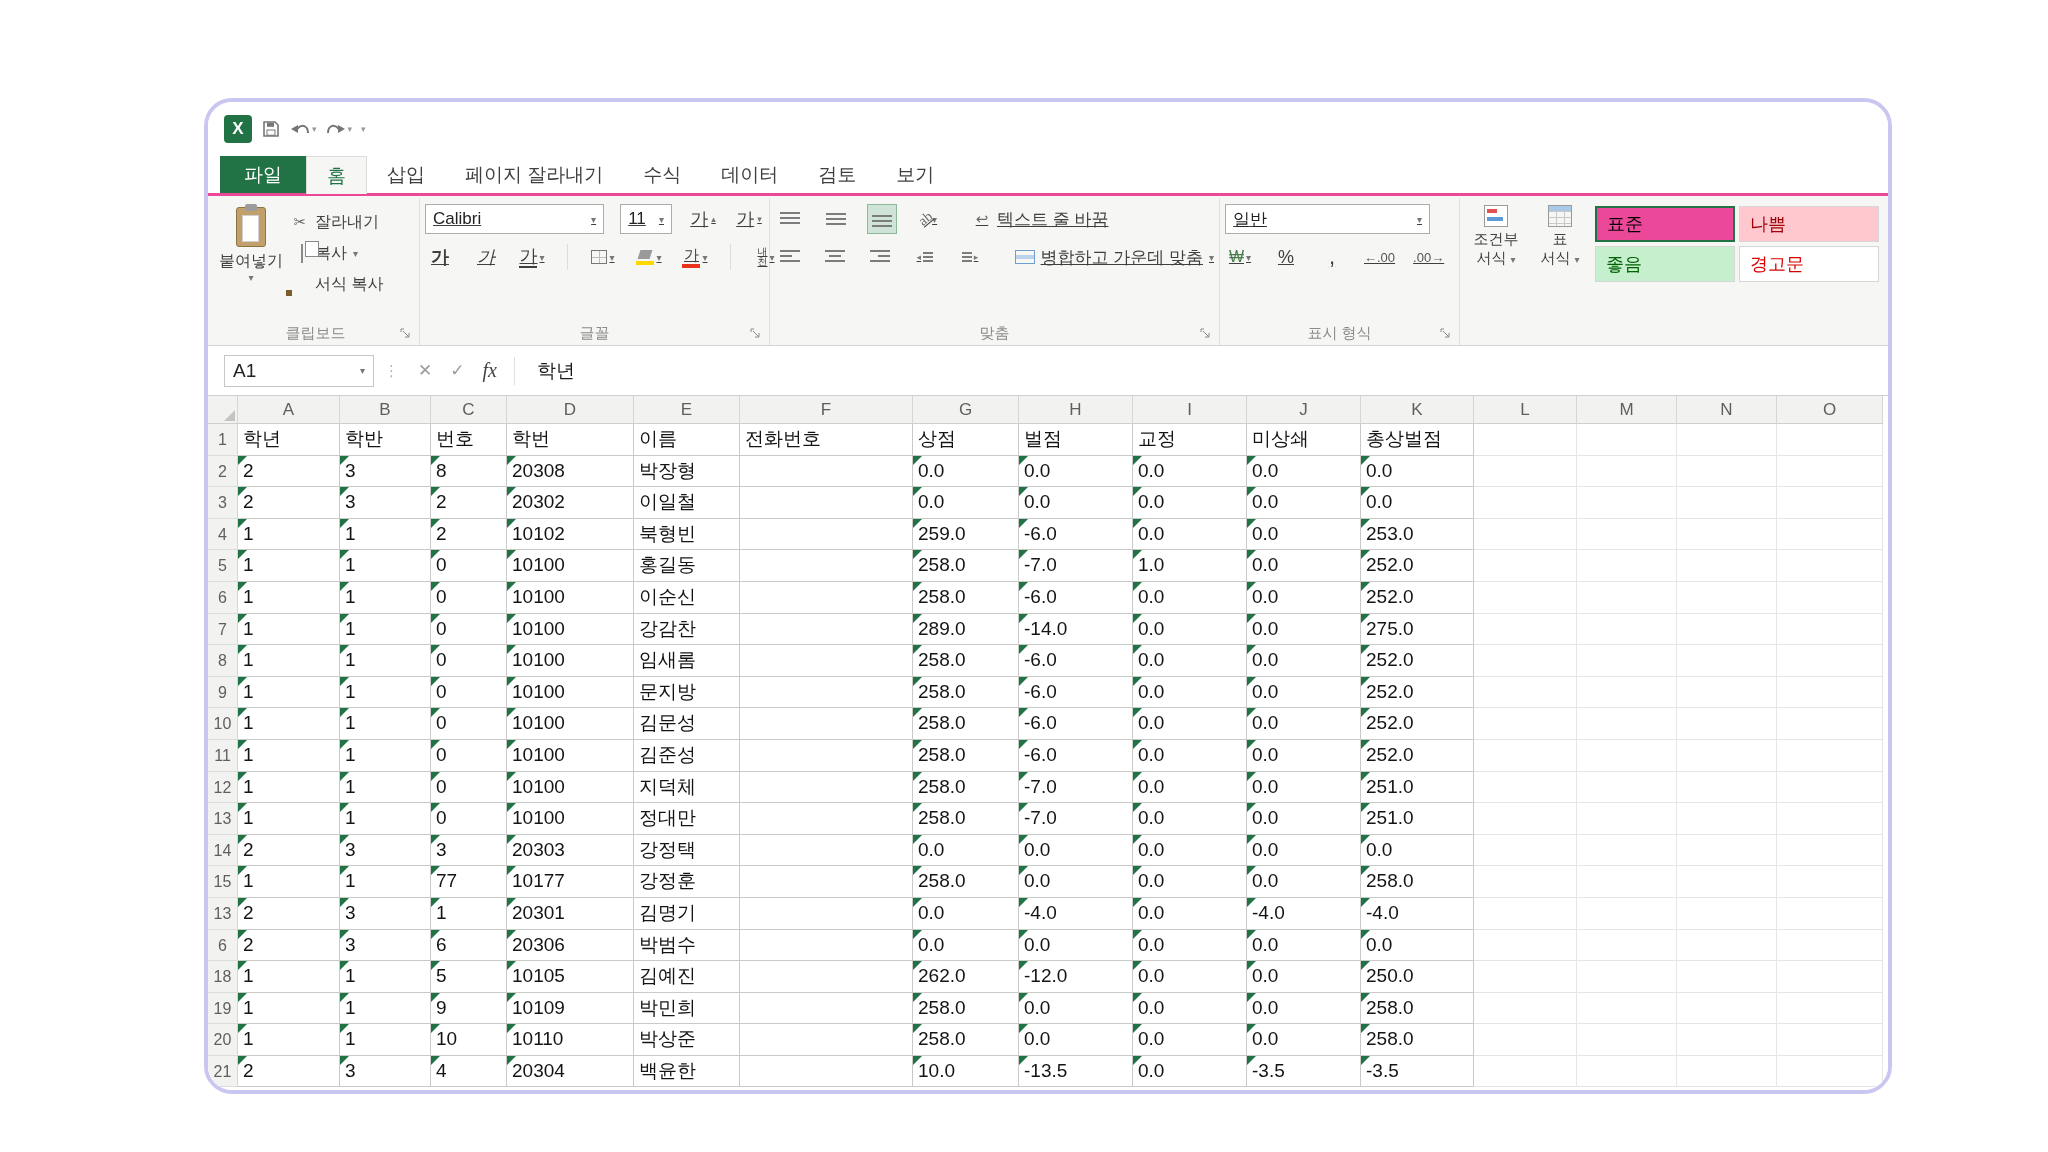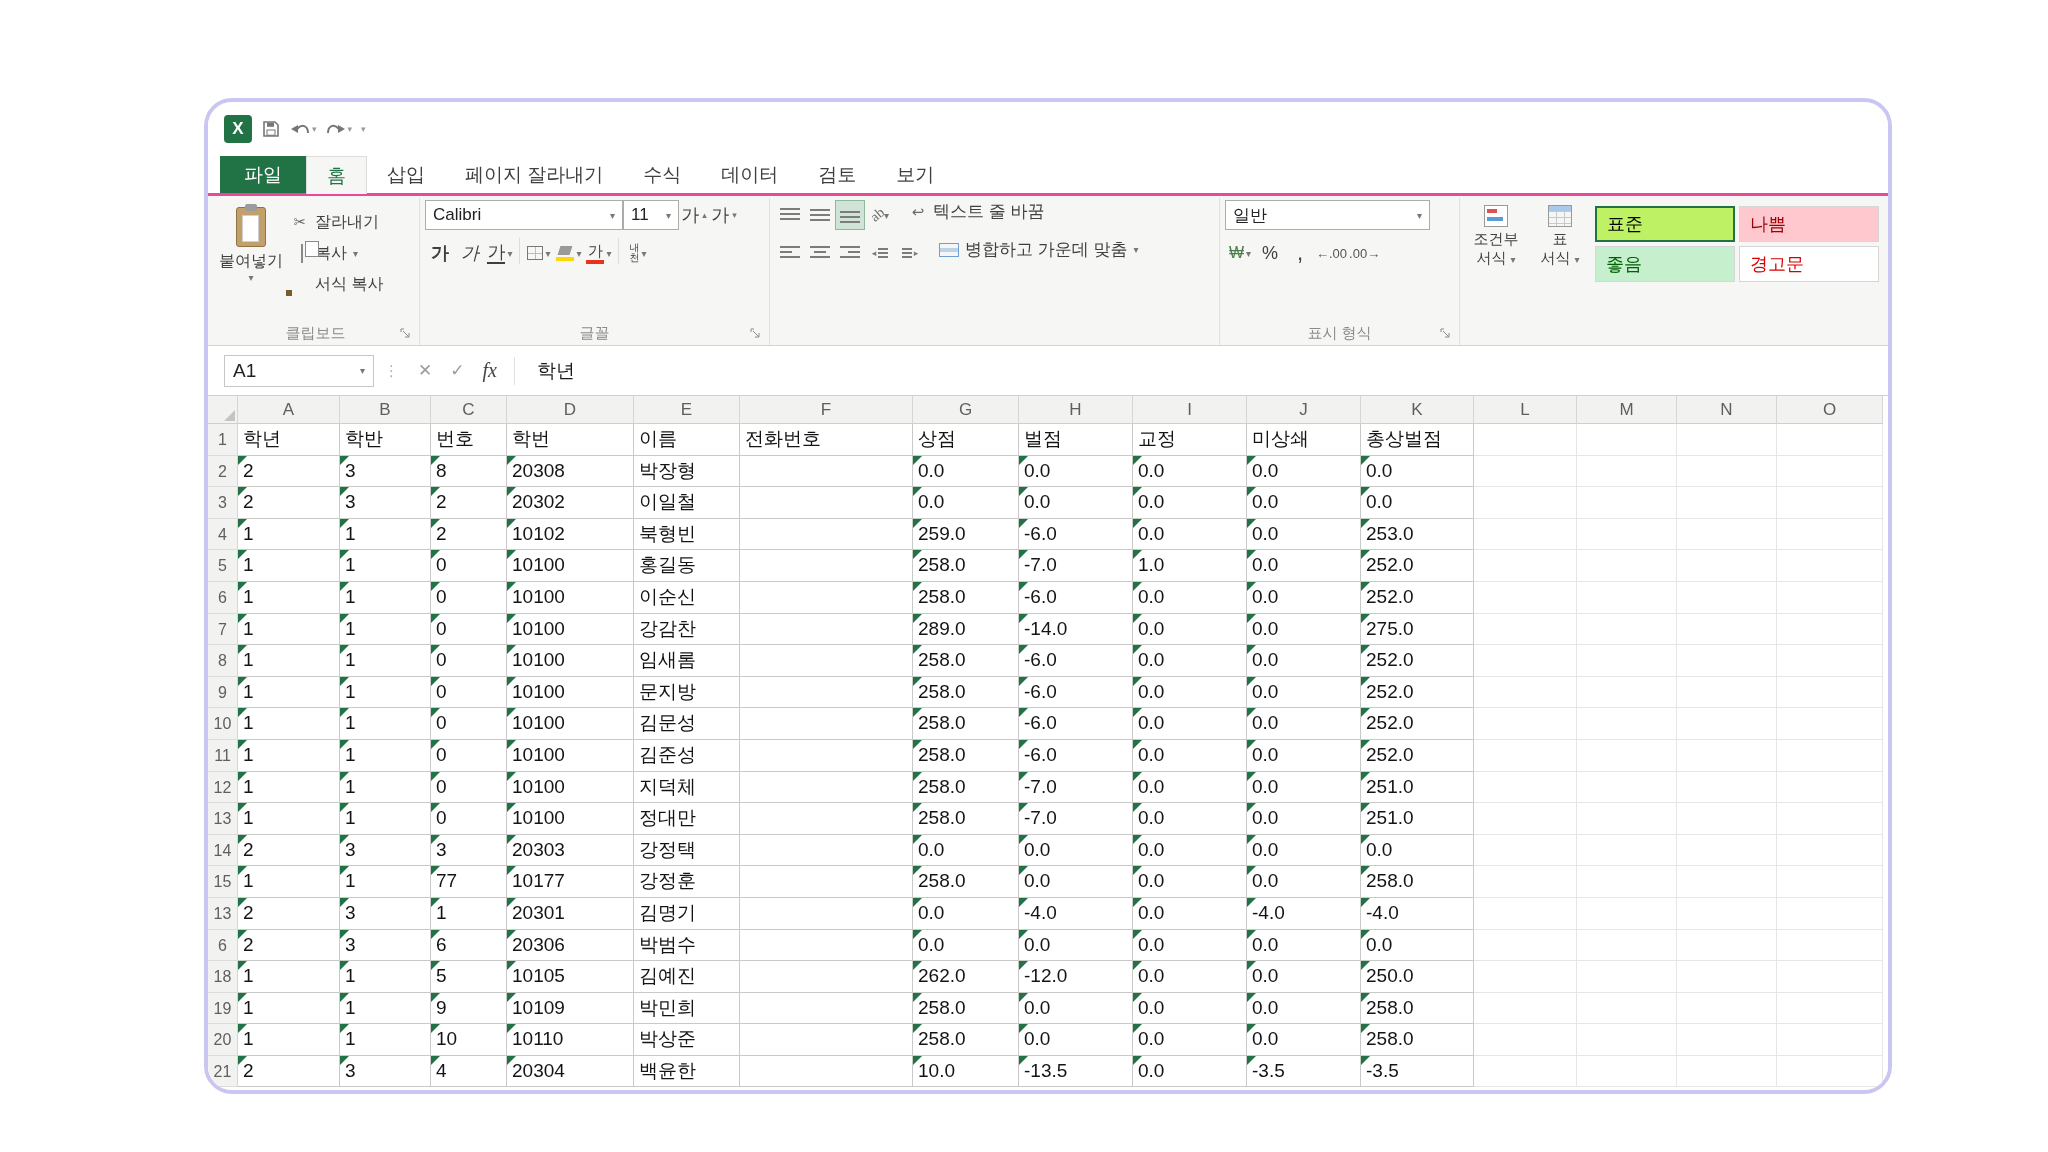--- a/index.html
+++ b/index.html
@@ -54,21 +54,21 @@
   .clip-sheet{position:absolute;left:5px;top:7px;width:17px;height:27px;background:#fff;border:1px solid #d0d0d0;}
   .pb-label{font-size:16px;color:#3f3f3f;margin-top:4px;}
   .clip-col{display:flex;flex-direction:column;gap:5px;padding-top:7px;}
   .small-btn{display:flex;align-items:center;gap:6px;font-size:16px;color:#3f3f3f;height:26px;cursor:pointer;white-space:nowrap;}
   .ic{width:18px;text-align:center;color:#6a6a6a;font-size:15px;flex:none;}
   .i-copy{position:relative;width:12px;height:14px;border:1px solid #8a8a8a;background:#fff;margin-left:3px;}
   .i-copy::before{content:'';position:absolute;left:3px;top:-4px;width:12px;height:14px;border:1px solid #8a8a8a;background:#fff;}
   .i-brush{width:14px;height:6px;background:#c8a042;transform:rotate(-35deg);border-radius:1px;margin-left:2px;}
   .i-brush::after{content:'';display:block;width:6px;height:6px;background:#7a5b2a;margin-left:-5px;}
   
-  .frow{display:flex;align-items:flex-start;gap:0;height:38px;}
+  .frow{display:flex;align-items:center;gap:16px;height:38px;text-decoration:underline;}
   .combo{height:30px;background:#fff;border:1px solid #acacac;display:flex;align-items:center;
     justify-content:space-between;padding:0 7px;font-size:17px;color:#222;cursor:pointer;}
   .tbtn{min-width:30px;height:30px;display:flex;align-items:center;justify-content:center;
     font-size:18px;color:#3f3f3f;gap:2px;cursor:pointer;border:1px solid transparent;}
   .b{font-weight:bold;}
   .i{font-style:italic;font-family:"Liberation Serif","DejaVu Serif",serif;}
   .u{border-bottom:2px solid #3f3f3f;line-height:19px;}
   sup.sz{font-size:9px;color:#777;margin-left:1px;}
   .border-icon{width:16px;height:14px;border:1px solid #777;
     background:linear-gradient(#bdbdbd,#bdbdbd) center/100% 1px no-repeat,
@@ -371,20 +371,28 @@
                 <span class="tri">▸</span>
               </span>
             </div>
           <div class="lbl-btn" style="margin-left:14px">
             <span class="merge-icon"></span>
             <span>병합하고 가운데 맞춤</span>
             <span class="caret">▾</span>
           </div>
         </div>
       </div>
+      <div class="rlabel">
+        <span>맞춤</span>
+        <span class="launcher">
+          <svg width="11" height="11" viewBox="0 0 11 11">
+              <path d="M1 4 V1 H4 M3 3 L8.5 8.5 M9 5 V9 H5" stroke="#8a8a8a" fill="none"></path>
+            </svg>
+        </span>
+      </div>
     </div>
 
     <div class="rgroup" style="width:240px">
       <div class="rbody">
         <div class="frow">
           <div class="combo" style="width:205px">
             <span>일반</span>
             <span class="caret">▾</span>
           </div>
         </div>
@@ -423,21 +431,21 @@
           <span class="cf-icon"></span>
           <span>조건부</span>
           <span><span>서식</span> <span class="caret">▾</span></span>
         </div>
         <div class="stack-btn" style="width:50px">
           <span class="tb-icon"></span>
           <span>표</span>
           <span><span>서식</span> <span class="caret">▾</span></span>
         </div>
         <div class="gallery">
-            <div class="style-chip selected" style="background: #bef264; color: rgb(0, 0, 0);">표준</div>
+            <div class="style-chip selected" style="background: #ec4899; color: rgb(0, 0, 0);">표준</div>
             <div class="style-chip" style="background: rgb(255, 199, 206); color: rgb(156, 0, 6);">나쁨</div>
             <div class="style-chip" style="background: rgb(198, 239, 206); color: rgb(0, 97, 0);">좋음</div>
             <div class="style-chip" style="background: rgb(255, 255, 255); color: rgb(214, 0, 0);">경고문</div>
           </div>
       </div>
     </div>
   </div>
 
   <div class="fbar">
     <div class="namebox">

